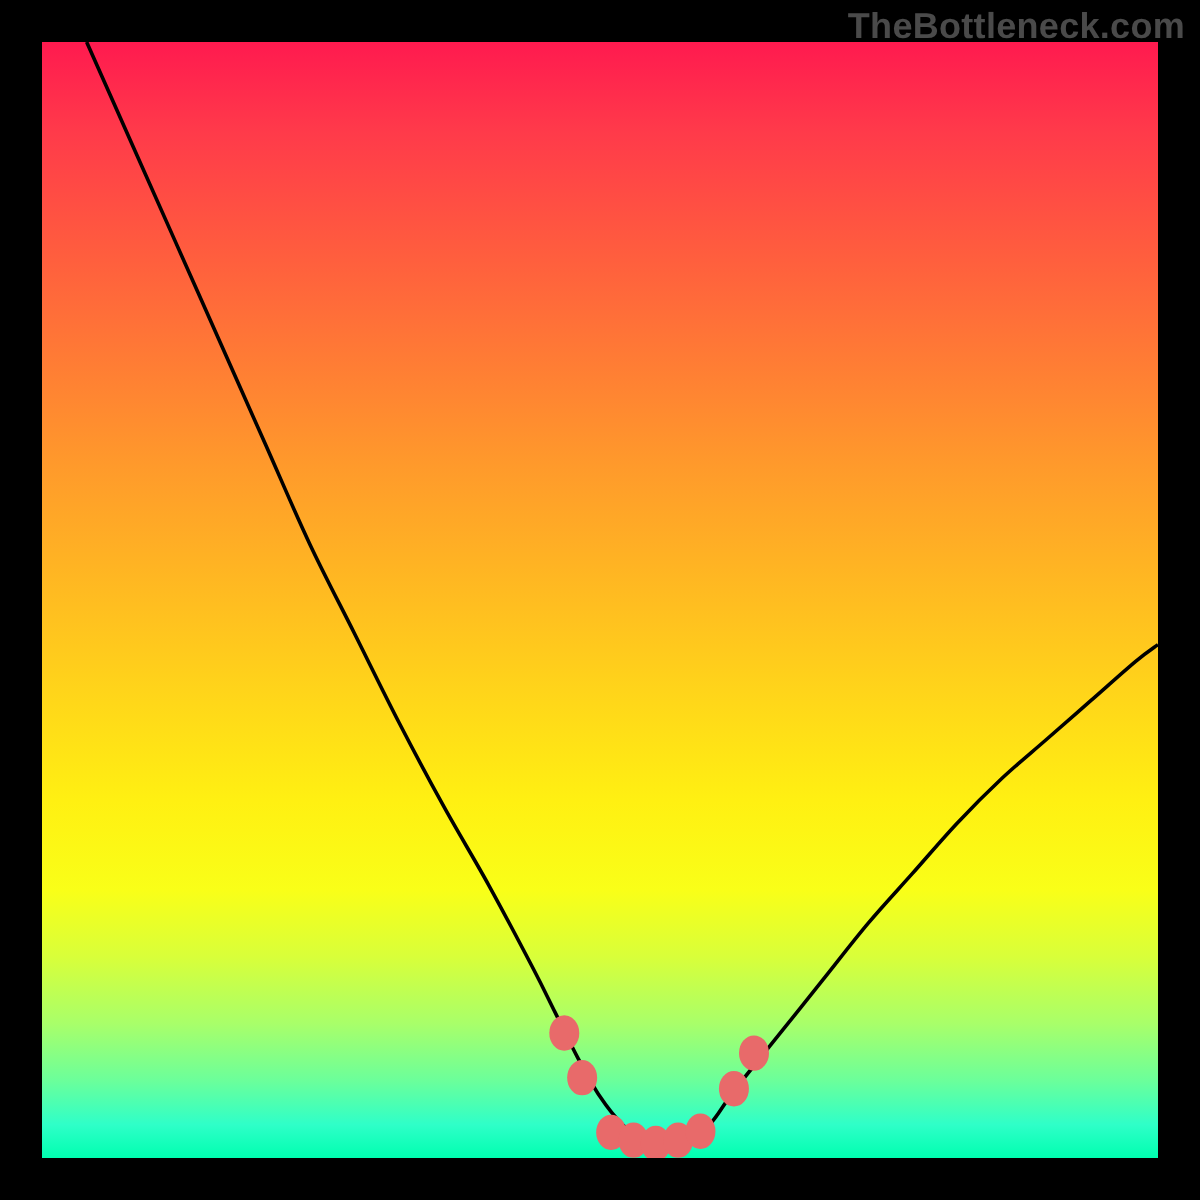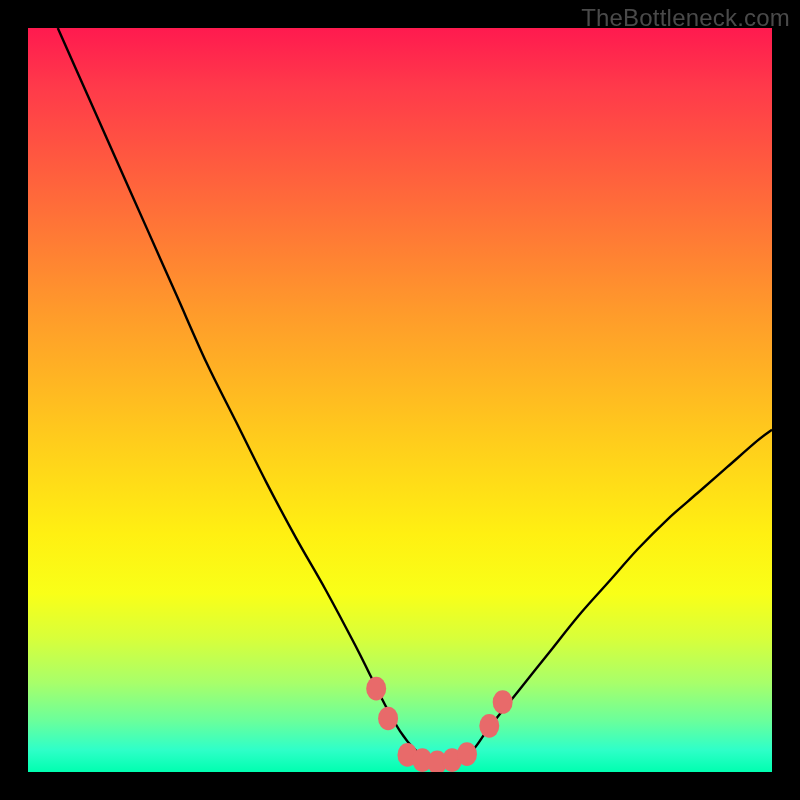--- a/index.html
+++ b/index.html
@@ -47,21 +47,21 @@
     width: 744px;
     height: 744px;
     pointer-events: none;
   }
   .watermark {
     position: absolute;
     top: 4px;
     right: 10px;
     color: #4a4a4a;
     font-size: 24px;
-    font-weight: 400;
+    font-weight: 700;
     letter-spacing: 0.2px;
     user-select: none;
   }
 </style>
 </head>
 <body>
 
 <div class="frame">
   <div class="plot">
     <svg class="curve-layer" viewBox="0 0 744 744">

